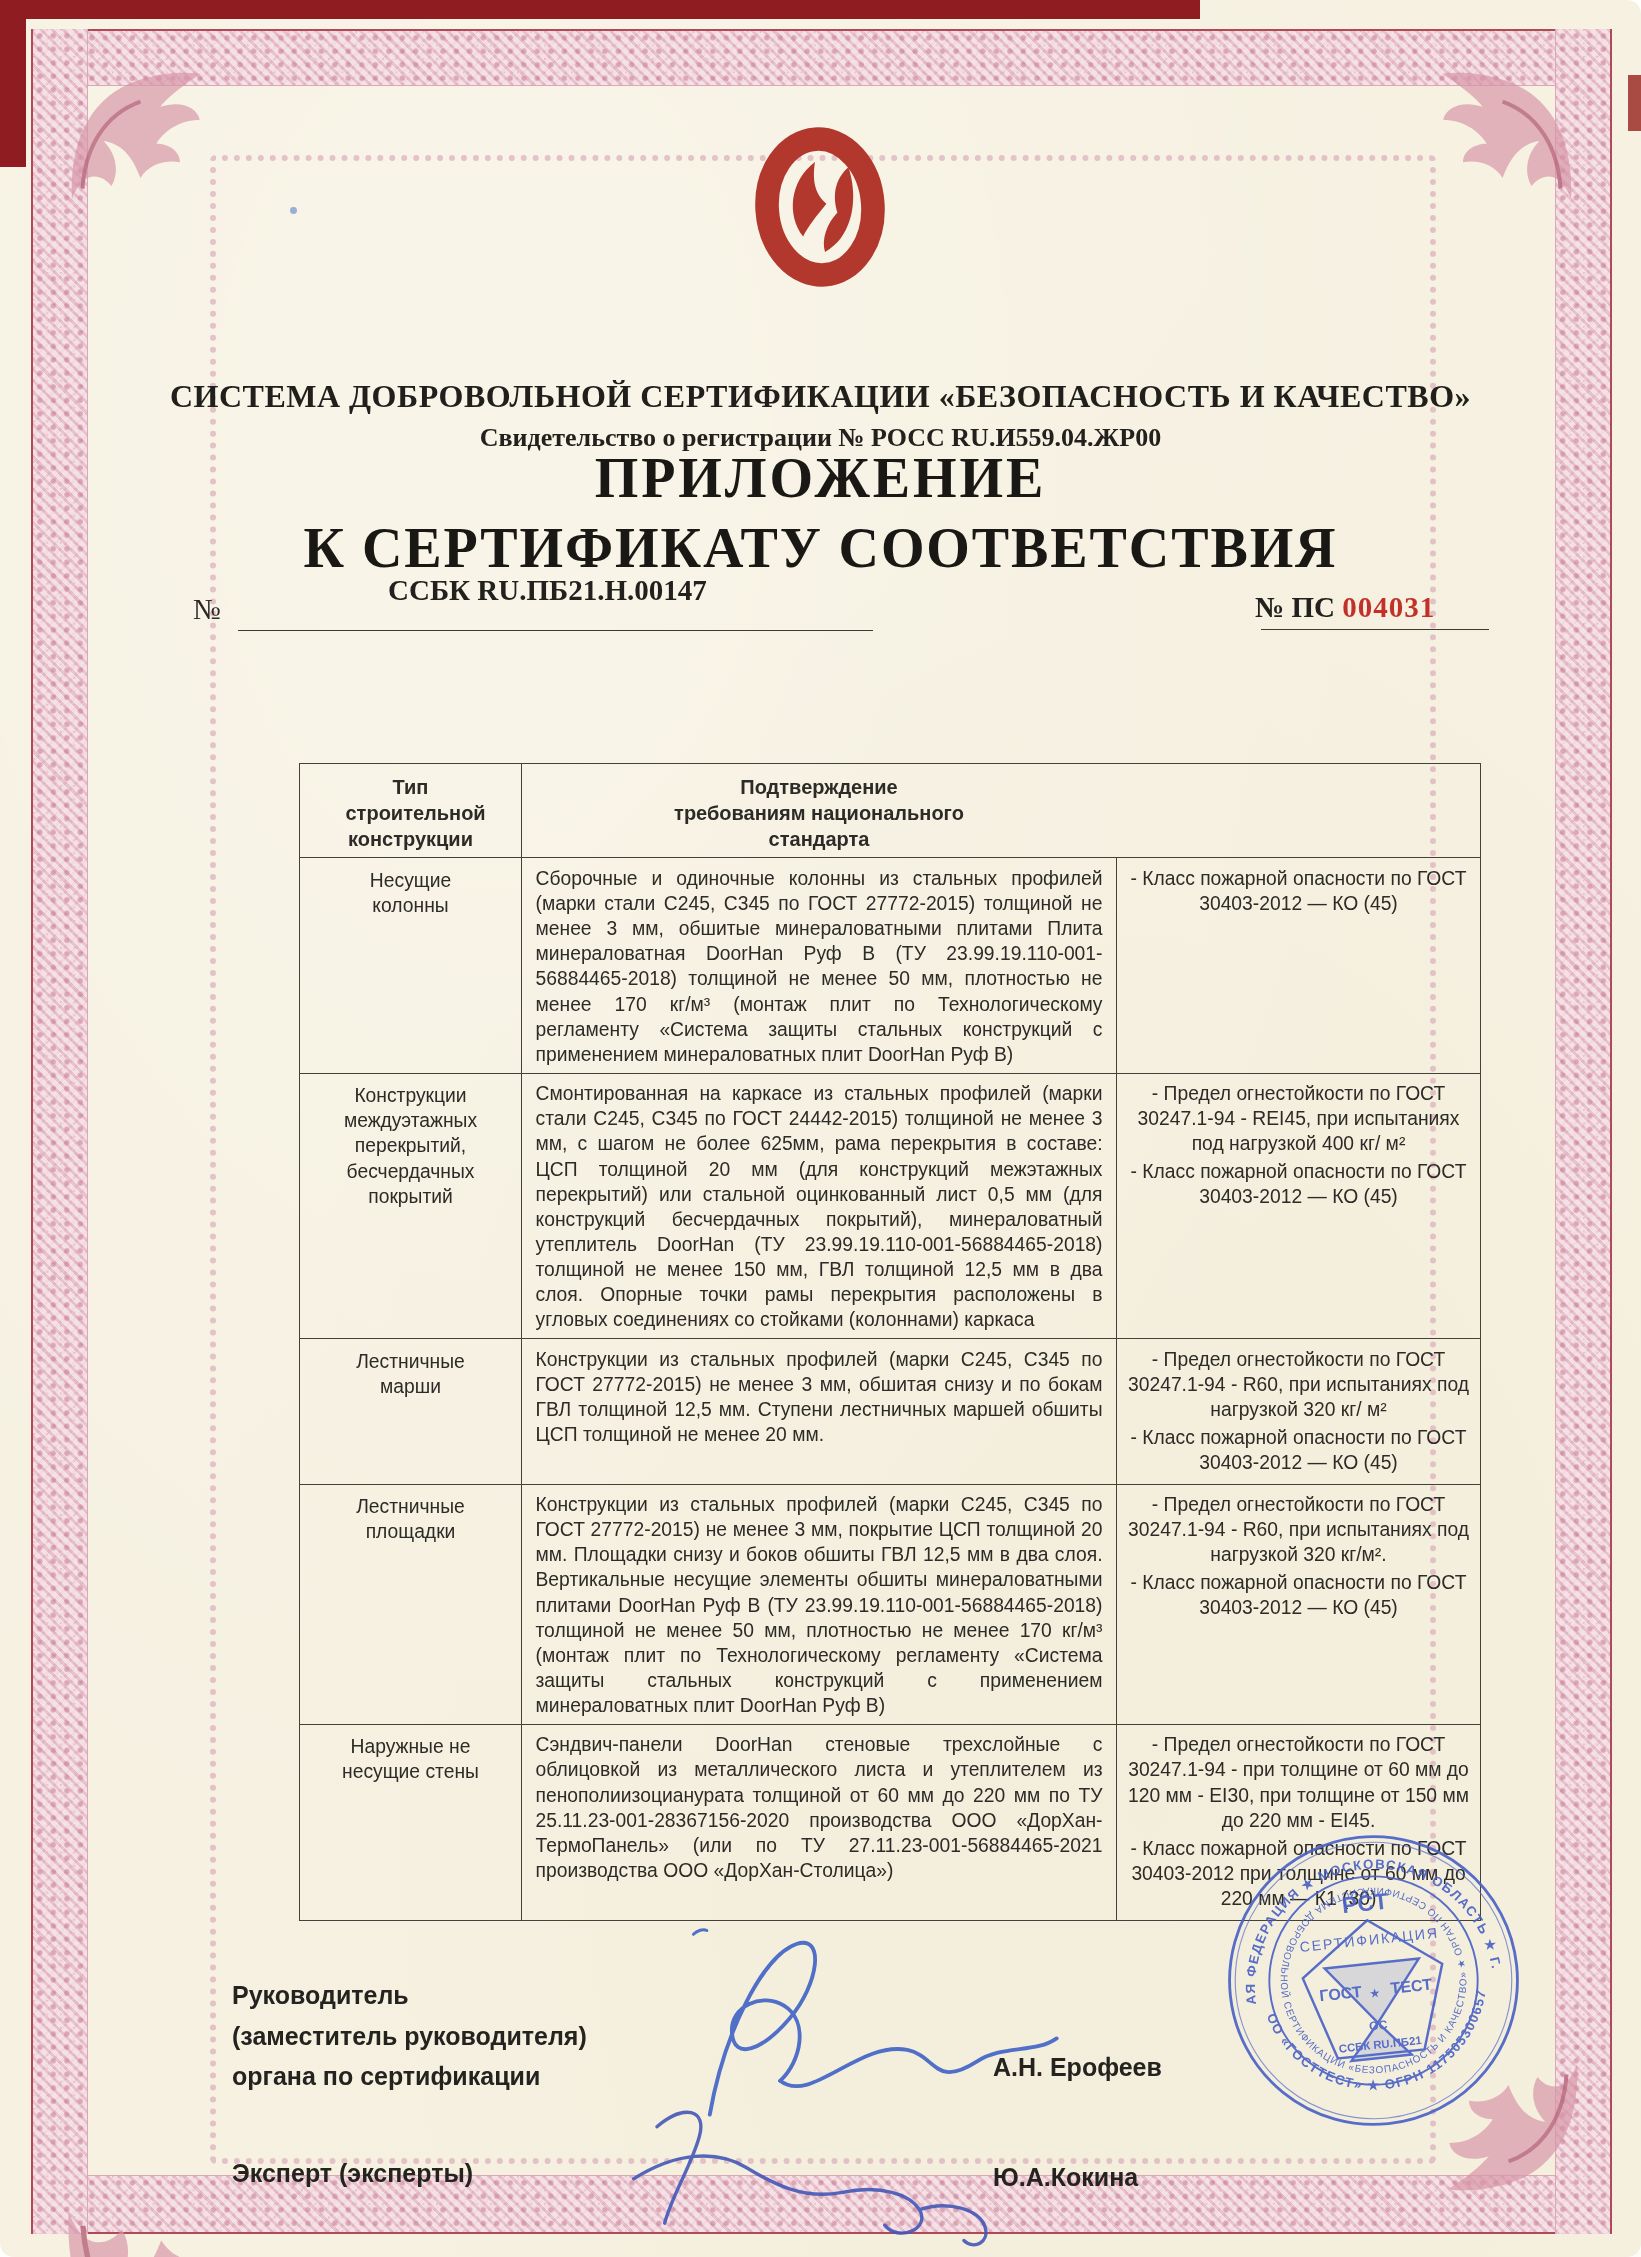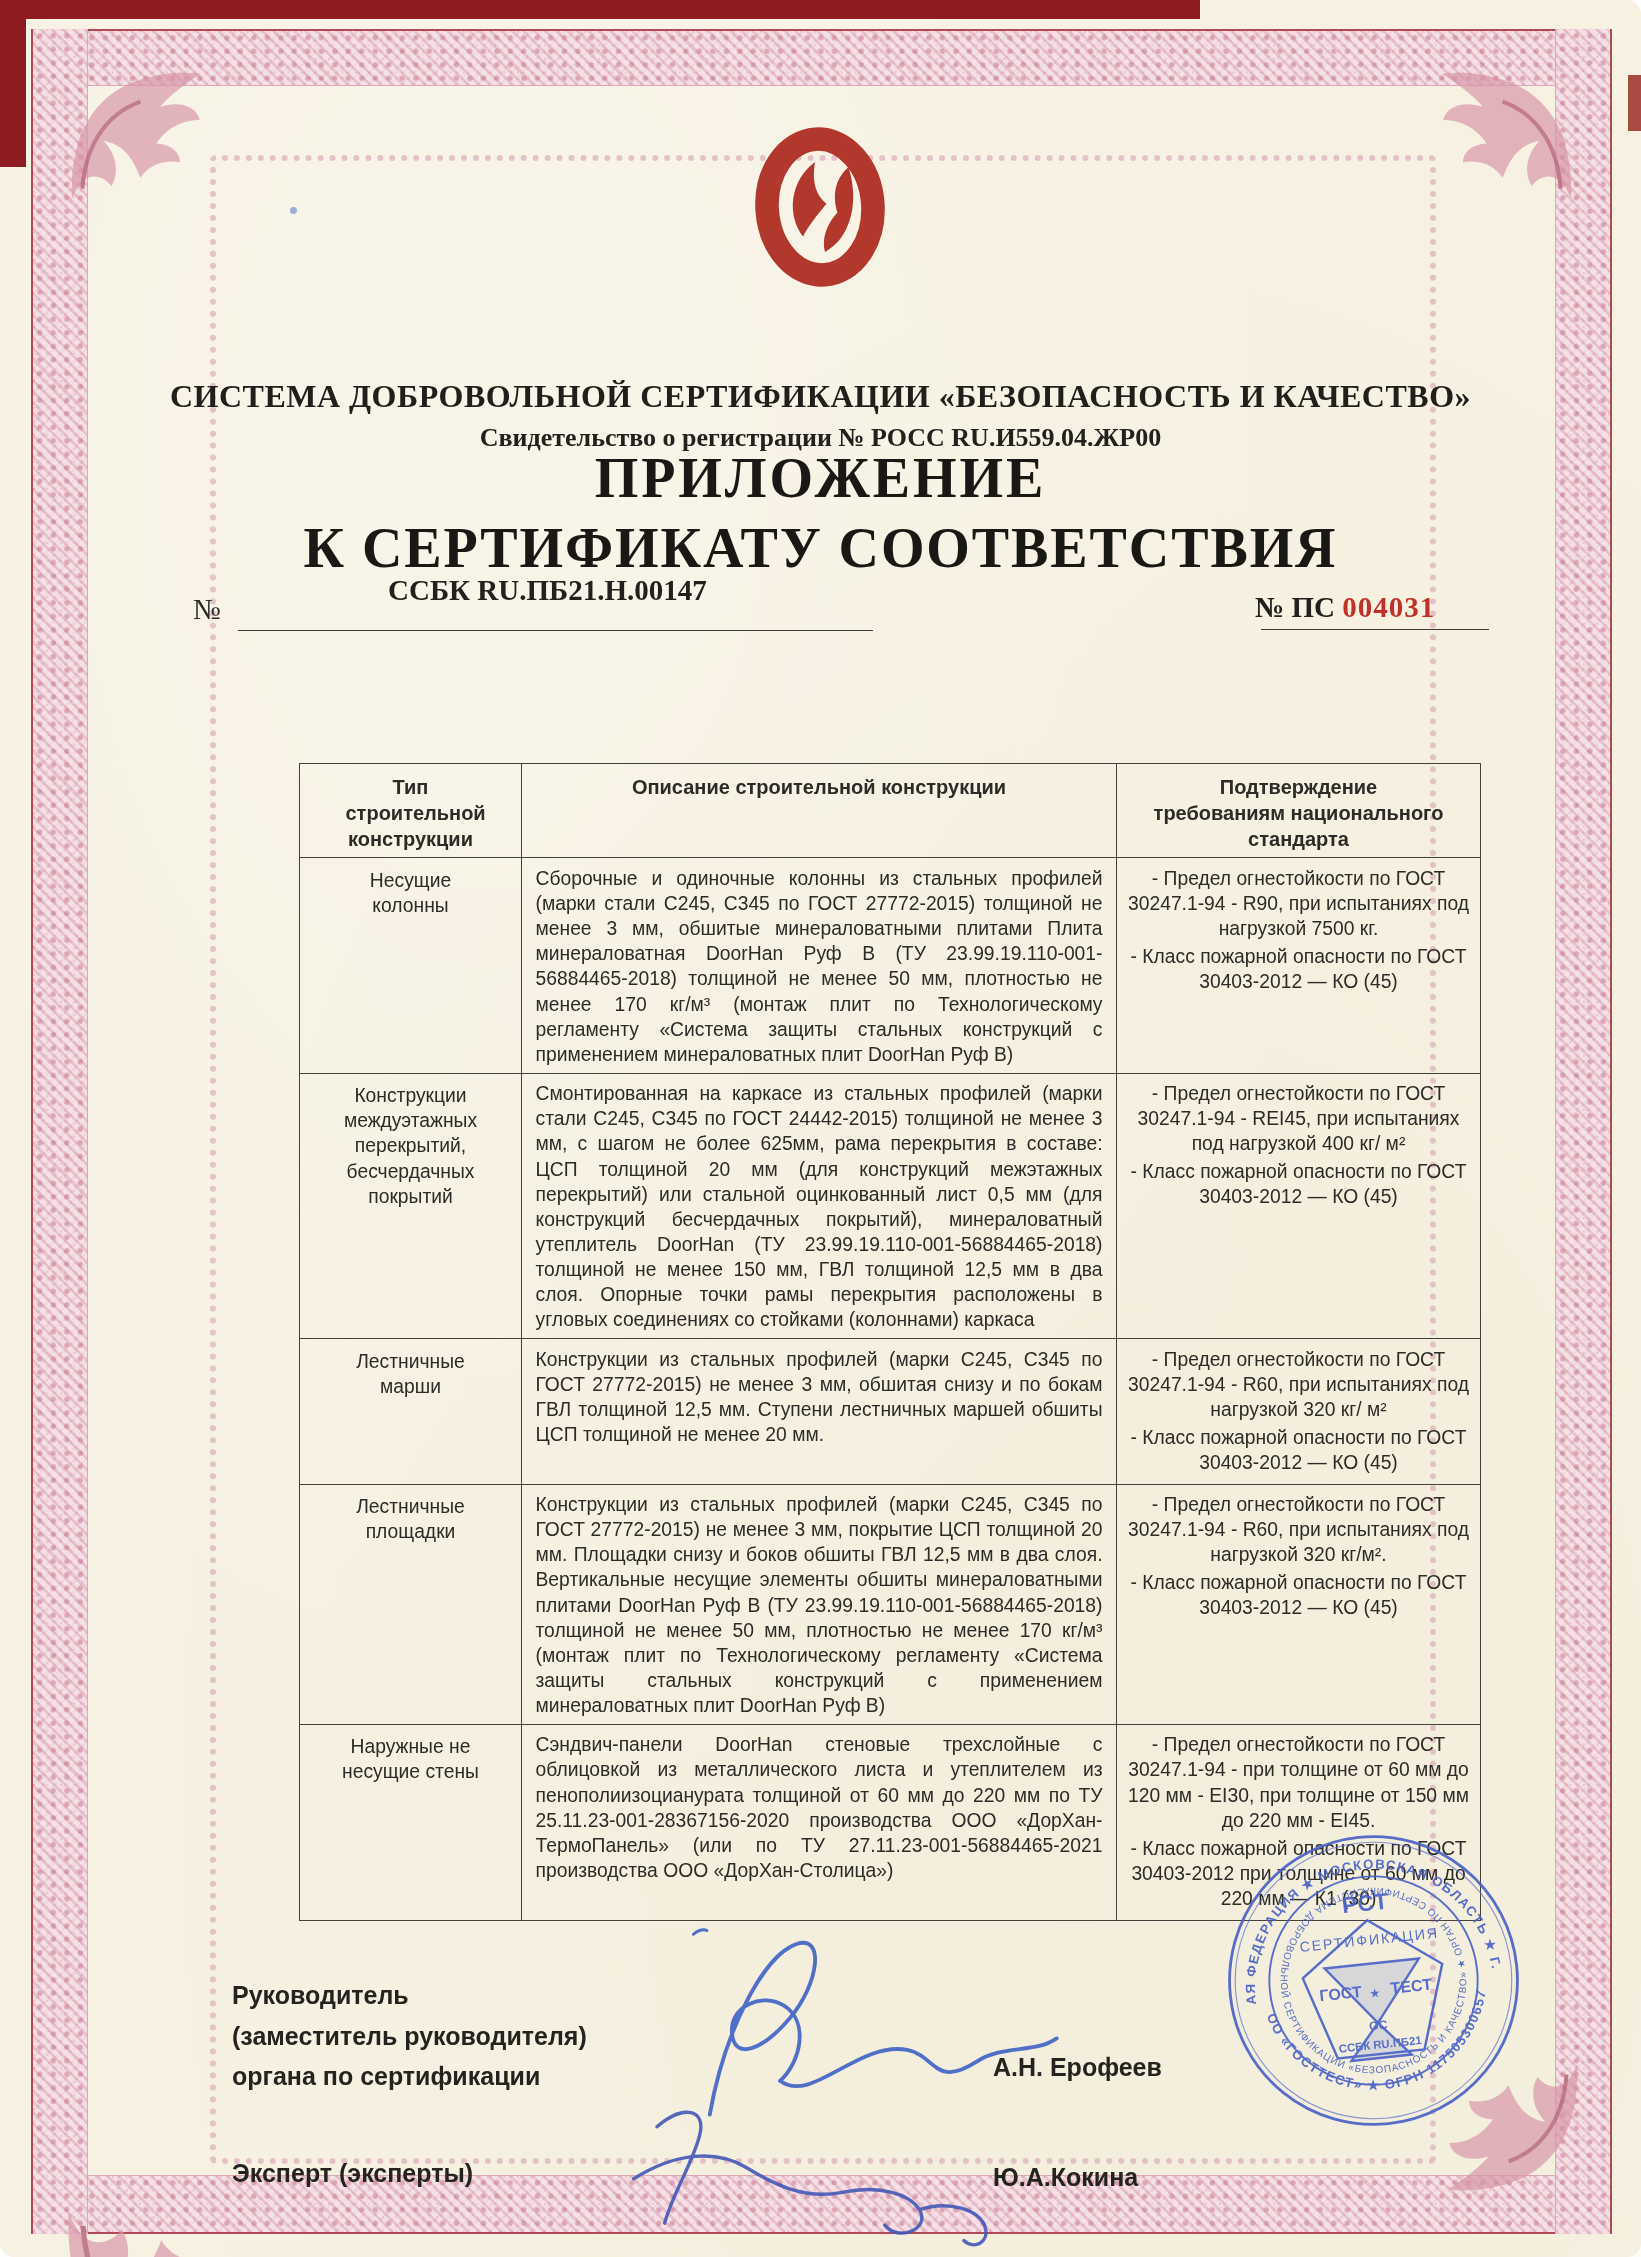--- a/index.html
+++ b/index.html
@@ -143,33 +143,29 @@
     <span class="red">004031</span>
   </div>
   <div class="no-right-line"></div>
 
 
   <div class="ctable">
     <div class="trow head">
       <div class="cell hc h1">
           <span>Тип строительной конструкции</span>
         </div>
-      <div class="cell hc h2">
-          <span>Описание строительной конструкции</span>
-        </div>
       <div class="cell hc h3">
           <span>Подтверждение требованиям национального стандарта</span>
         </div>
     </div>
     <div id="rows-host">
         <div class="trow" style="min-height: 189px;">
           <div class="cell c-type"><span>Несущие колонны</span></div>
           <div class="cell c-desc">Сборочные и одиночные колонны из стальных профилей (марки стали С245, С345 по ГОСТ 27772-2015) толщиной не менее 3 мм, обшитые минераловатными плитами Плита минераловатная DoorHan Руф В (ТУ 23.99.19.110-001-56884465-2018) толщиной не менее 50 мм, плотностью не менее 170 кг/м³ (монтаж плит по Технологическому регламенту «Система защиты стальных конструкций с применением минераловатных плит DoorHan Руф В)</div>
           <div class="cell c-conf">
-            <div class="conf-line">- Предел огнестойкости по ГОСТ 30247.1-94 - R90, при испытаниях под нагрузкой 7500 кг.</div>
             <div class="conf-line">- Класс пожарной опасности по ГОСТ 30403-2012 — КО (45)</div>
           </div>
         </div>
         <div class="trow" style="min-height: 232px;">
           <div class="cell c-type"><span>Конструкции междуэтажных перекрытий, бесчердачных покрытий</span></div>
           <div class="cell c-desc">Смонтированная на каркасе из стальных профилей (марки стали С245, С345 по ГОСТ 24442-2015) толщиной не менее 3 мм, с шагом не более 625мм, рама перекрытия в составе: ЦСП толщиной 20 мм (для конструкций межэтажных перекрытий) или стальной оцинкованный лист 0,5 мм (для конструкций бесчердачных покрытий), минераловатный утеплитель DoorHan (ТУ 23.99.19.110-001-56884465-2018) толщиной не менее 150 мм, ГВЛ толщиной 12,5 мм в два слоя. Опорные точки рамы перекрытия расположены в угловых соединениях со стойками (колоннами) каркаса</div>
           <div class="cell c-conf">
             <div class="conf-line">- Предел огнестойкости по ГОСТ 30247.1-94 - REI45, при испытаниях под нагрузкой 400 кг/ м²</div>
             <div class="conf-line">- Класс пожарной опасности по ГОСТ 30403-2012 — КО (45)</div>
           </div>

